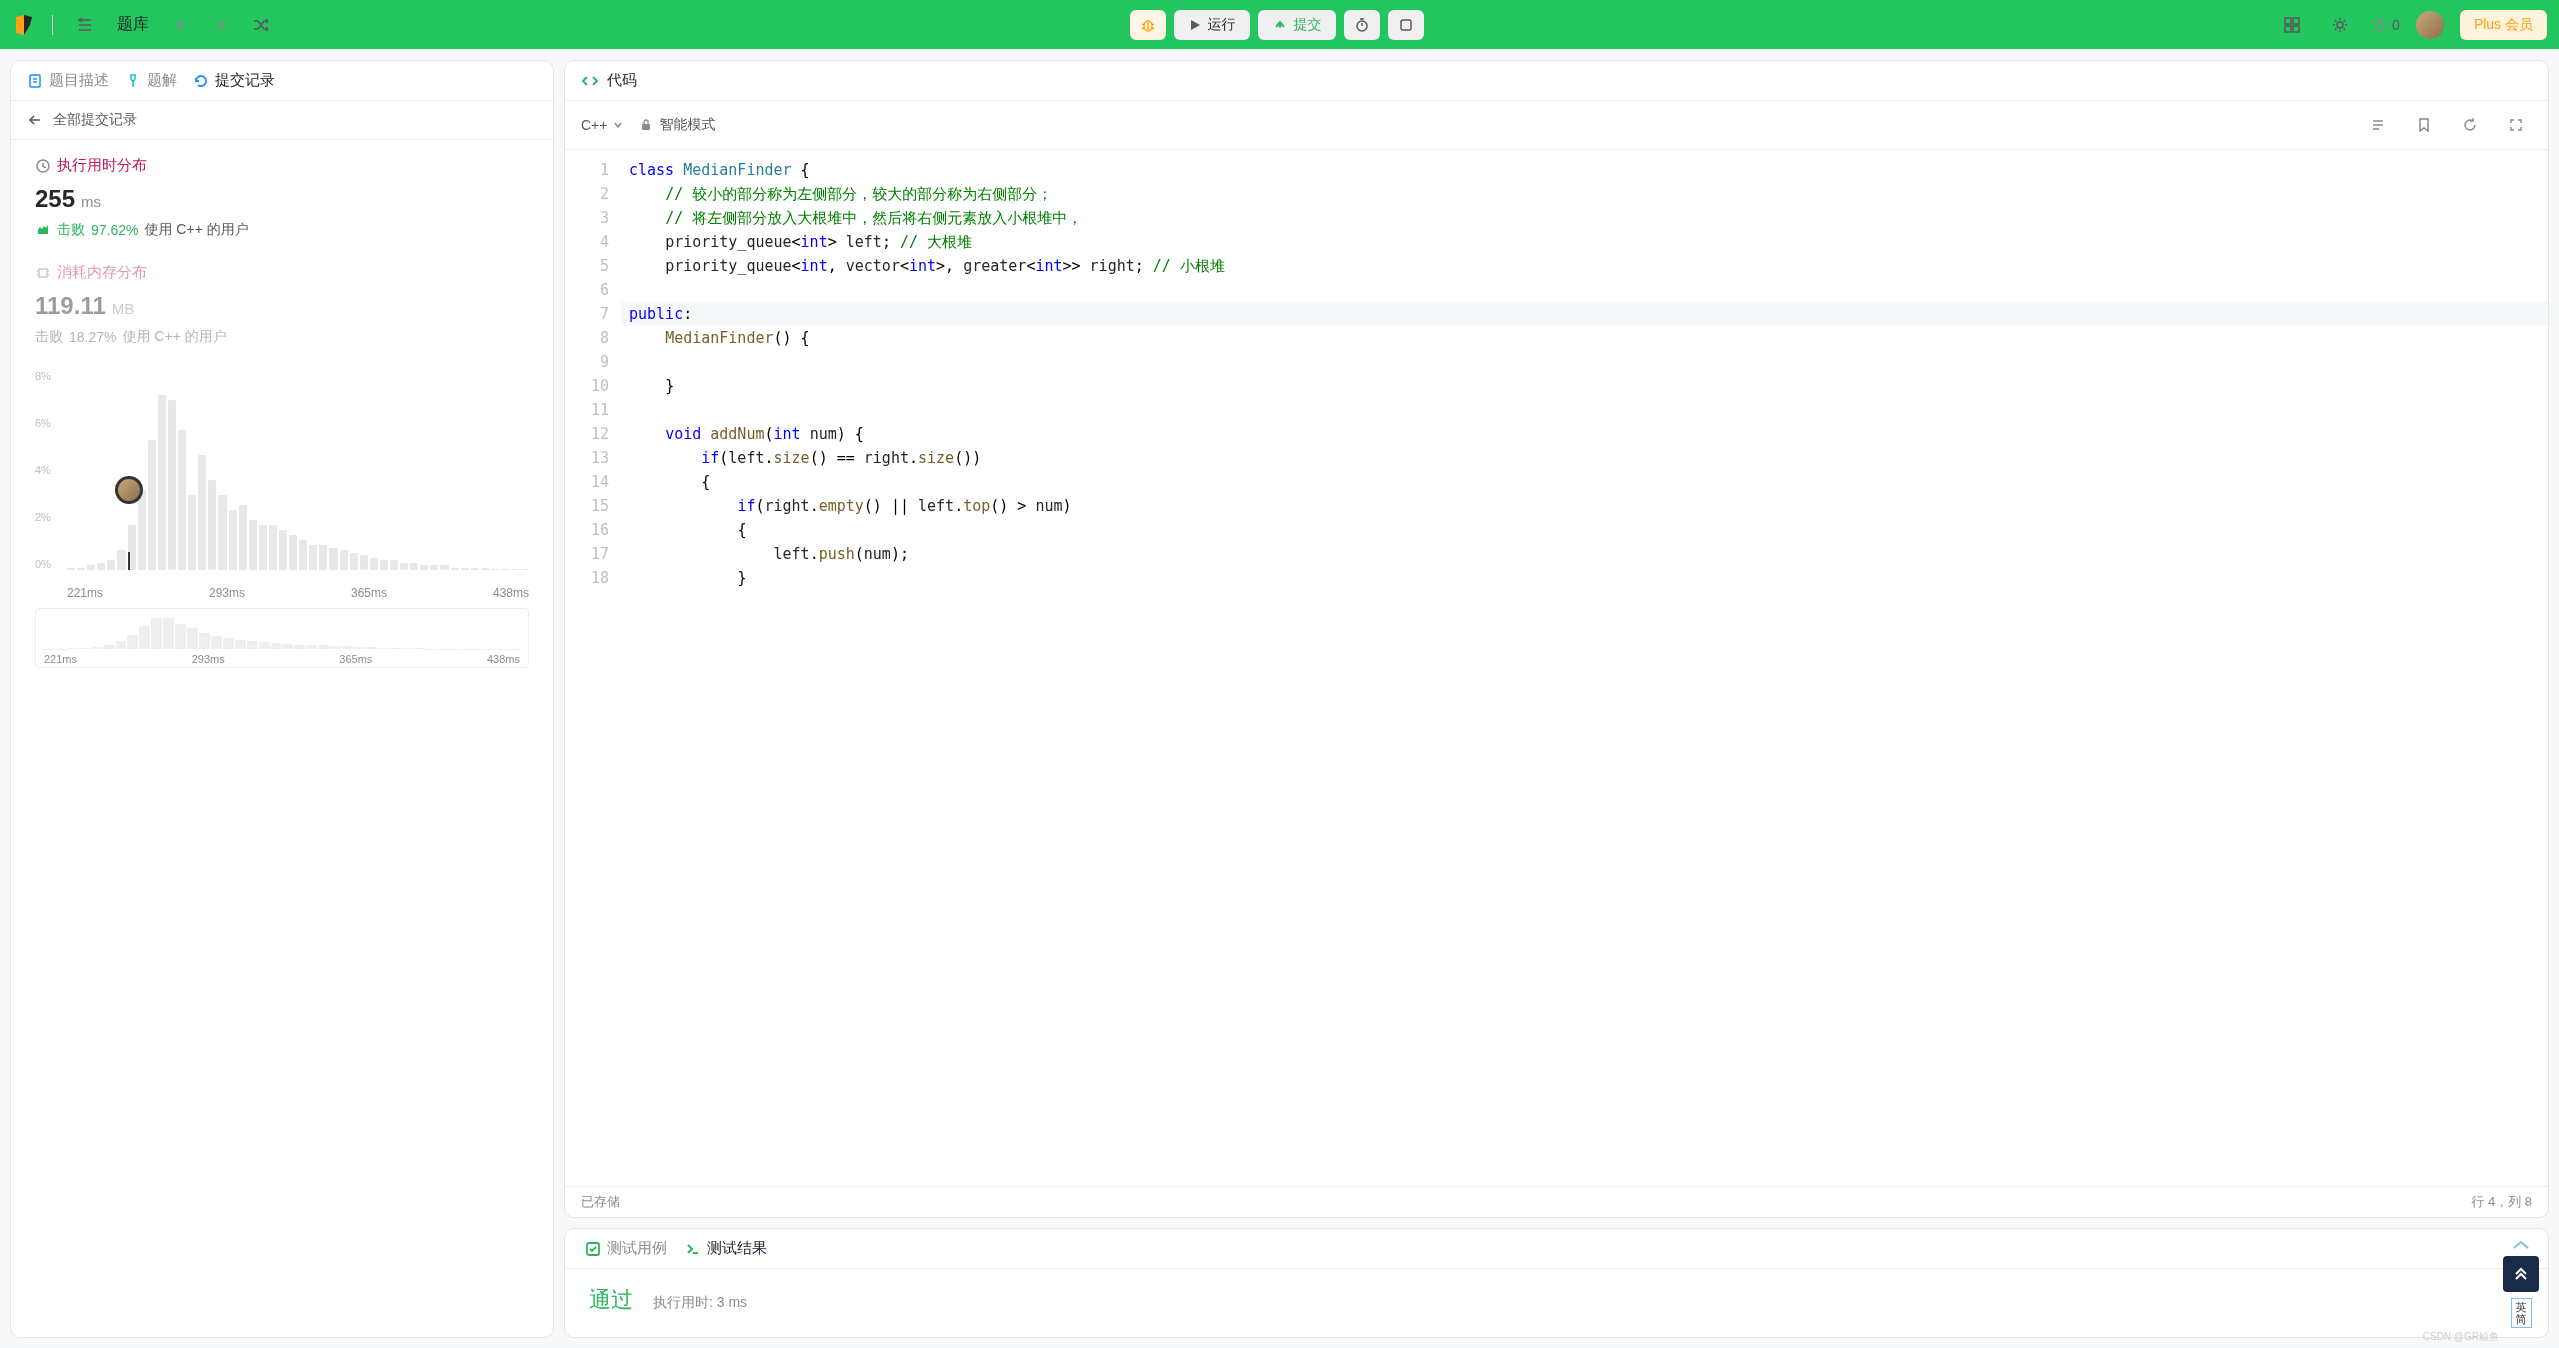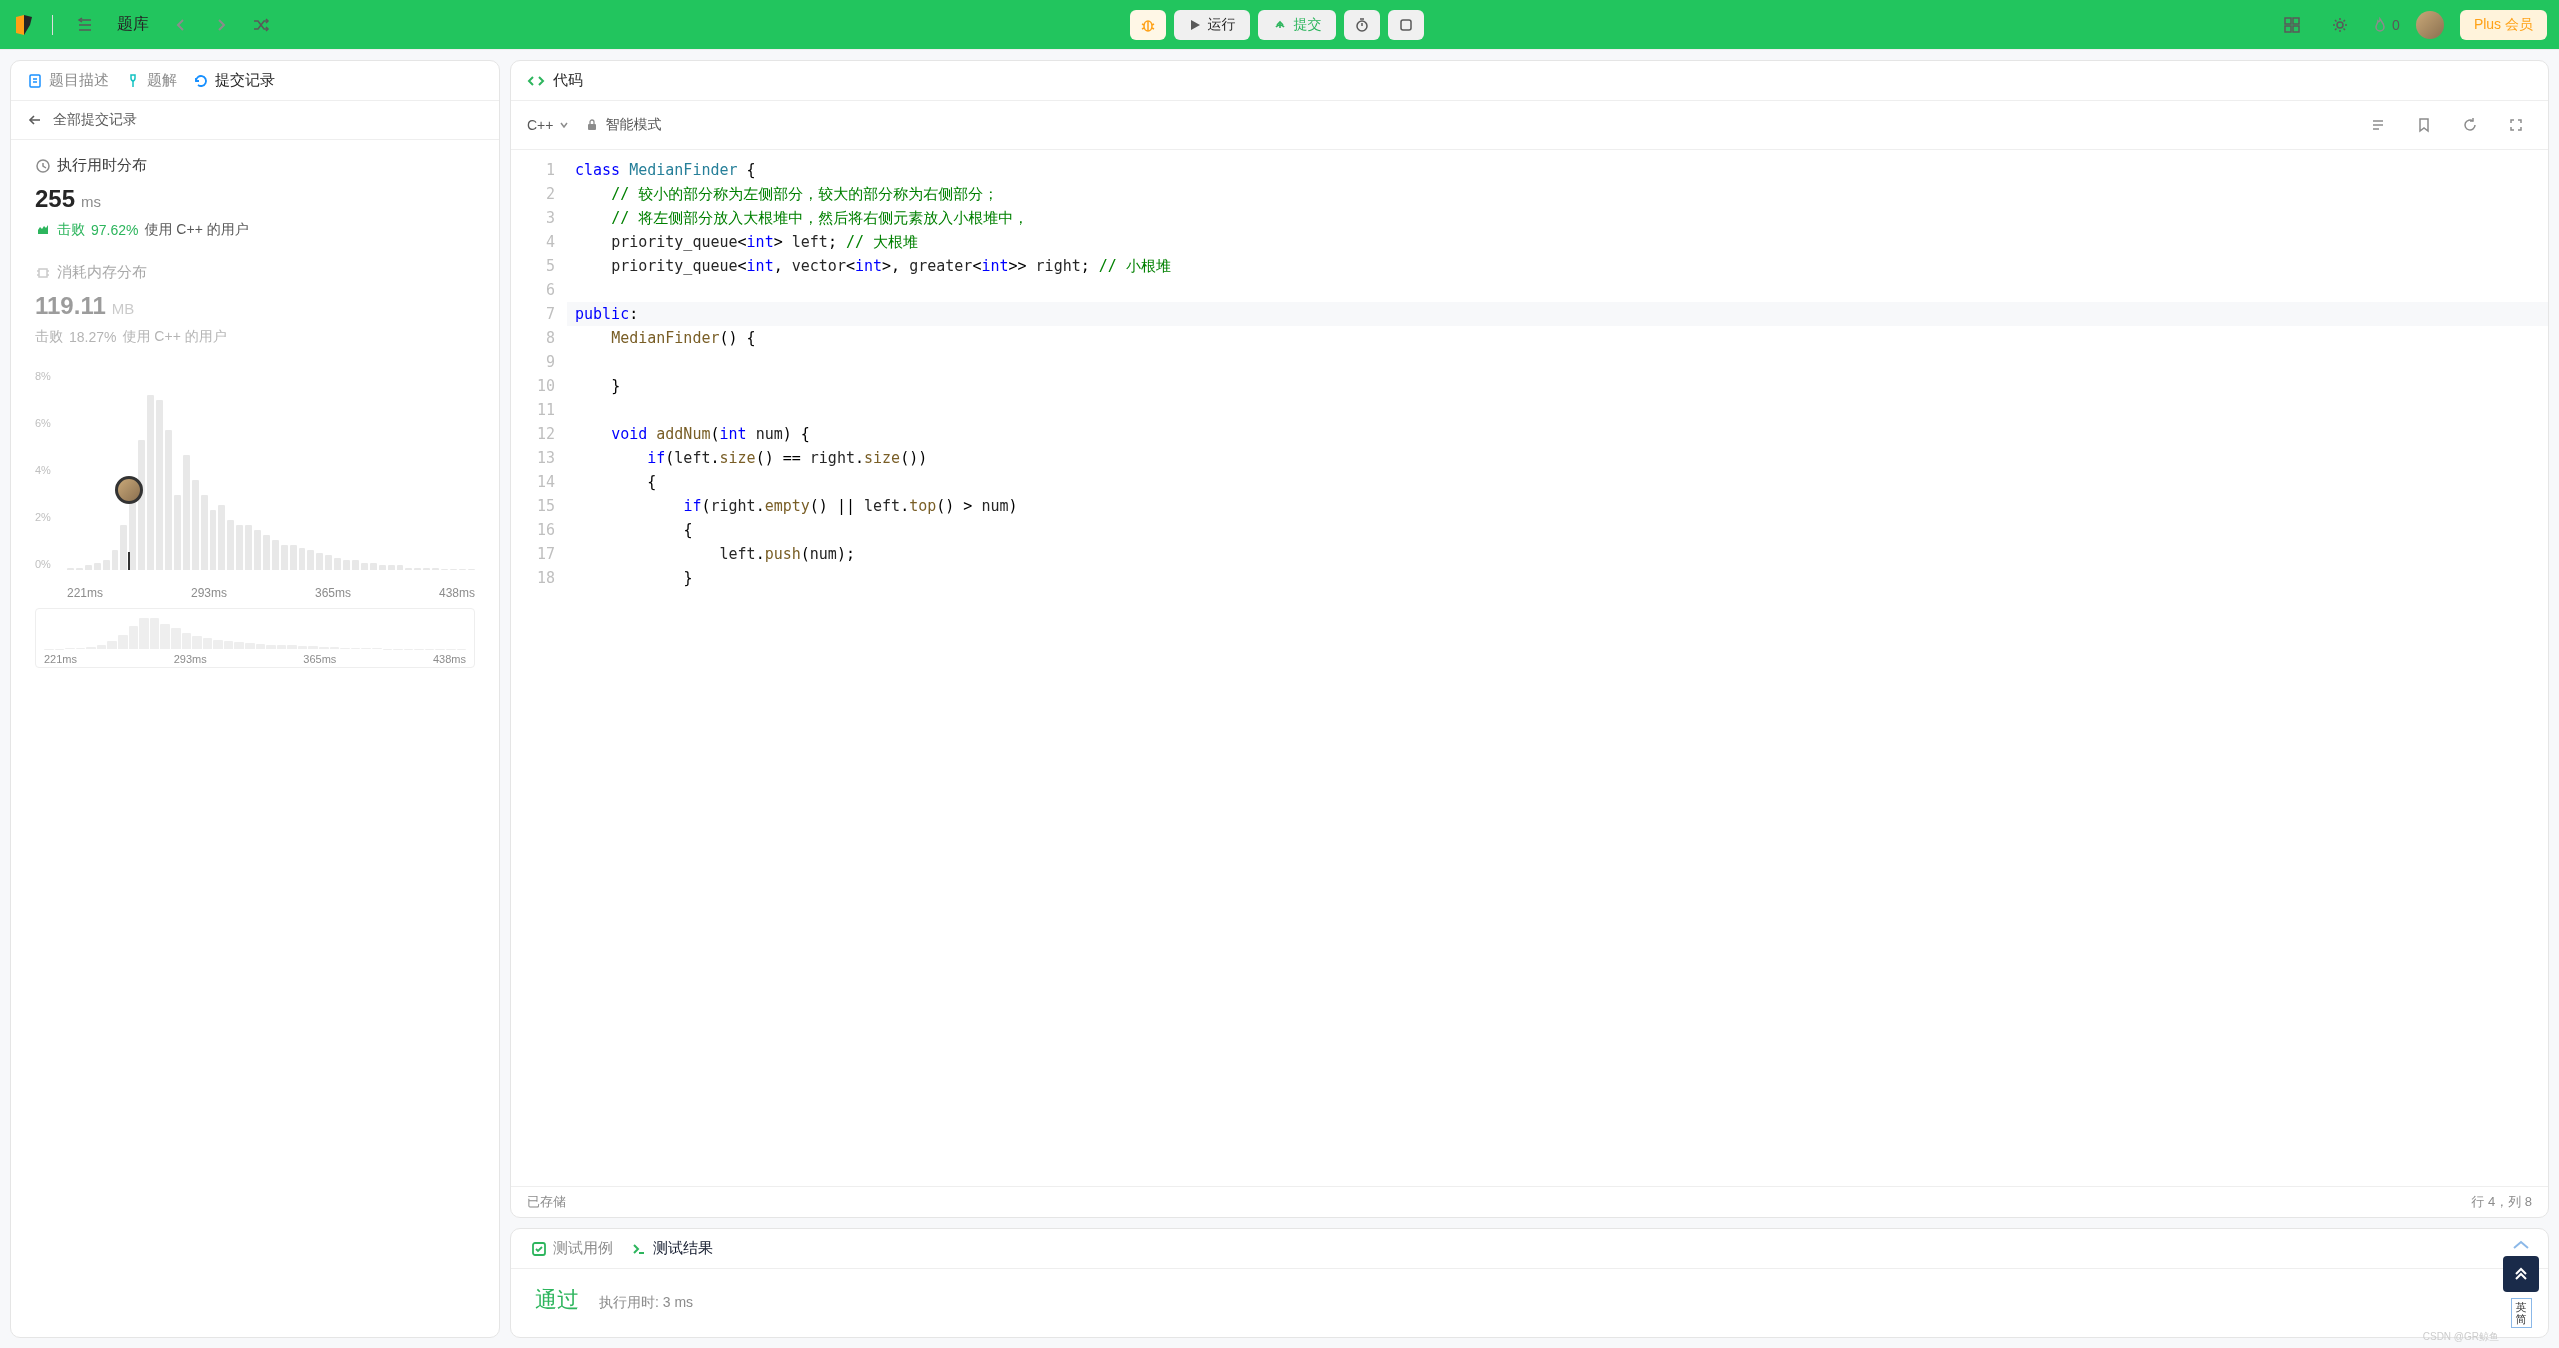--- a/index.html
+++ b/index.html
@@ -16,37 +16,37 @@
 .nav-text { font-size: 16px; color: #262626; margin: 0 8px; }
 .top-btn { display: flex; align-items: center; gap: 6px; padding: 6px 14px; border-radius: 6px; cursor: pointer; background: #f0f0f0; font-size: 14px; }
 .top-btn.green { color: #2db55d; }
 .top-btn.bug { color: #ffa116; background: #fff7e6; padding: 6px 10px; }
 .plus-badge { background: #fff3db; color: #ffa116; padding: 6px 14px; border-radius: 6px; font-size: 14px; }
 .avatar { width: 28px; height: 28px; border-radius: 50%; background: linear-gradient(135deg,#c9a878,#8a7050); }
 .streak { display: flex; align-items: center; gap: 4px; color: #595959; }
 
 .main { display: flex; flex: 1; gap: 10px; padding: 10px; overflow: hidden; }
 .panel { background: #fff; border: 1px solid #e5e5e5; border-radius: 10px; display: flex; flex-direction: column; overflow: hidden; }
-.left-panel { width: 490px; }
+.left-panel { width: 544px; }
 .right-area { flex: 1; display: flex; flex-direction: column; gap: 10px; }
 .right-panel { flex: 1; }
 .bottom-panel { height: 110px; }
 
 .tabs { display: flex; align-items: center; gap: 16px; padding: 10px 16px; border-bottom: 1px solid #eee; }
 .tab { display: flex; align-items: center; gap: 6px; color: #8c8c8c; font-size: 15px; cursor: pointer; }
 .tab.active { color: #262626; font-weight: 500; }
 .tab-icon { width: 16px; height: 16px; }
 .tab-blue { color: #1890ff; }
 .tab-teal { color: #13c2c2; }
 
 .sub-header { display: flex; align-items: center; gap: 10px; padding: 10px 16px; border-bottom: 1px solid #eee; color: #595959; }
 
 .left-content { flex: 1; overflow: auto; padding: 16px 24px; }
 .stat-block { margin-bottom: 24px; }
-.stat-title { display: flex; align-items: center; gap: 6px; color: #404040; font-size: 15px; margin-bottom: 10px; }
+.stat-title { display: flex; align-items: center; gap: 6px; color: #be185d; font-size: 15px; margin-bottom: 10px; }
 .stat-val { font-size: 24px; font-weight: 600; display: flex; align-items: baseline; gap: 6px; }
 .stat-unit { font-size: 15px; color: #8c8c8c; font-weight: 400; }
 .stat-sub { display: flex; align-items: center; gap: 6px; margin-top: 8px; font-size: 14px; color: #595959; }
 .beat-green { color: #2db55d; font-weight: 500; }
 .beat-pct { font-weight: 500; }
 .dimmed { opacity: 0.45; }
 
 .chart { margin-top: 16px; position: relative; height: 230px; }
 .y-axis { position: absolute; left: 0; top: 0; bottom: 30px; display: flex; flex-direction: column; justify-content: space-between; font-size: 11px; color: #bfbfbf; }
 .bars { position: absolute; left: 32px; right: 0; top: 0; bottom: 30px; display: flex; align-items: flex-end; gap: 2px; }

